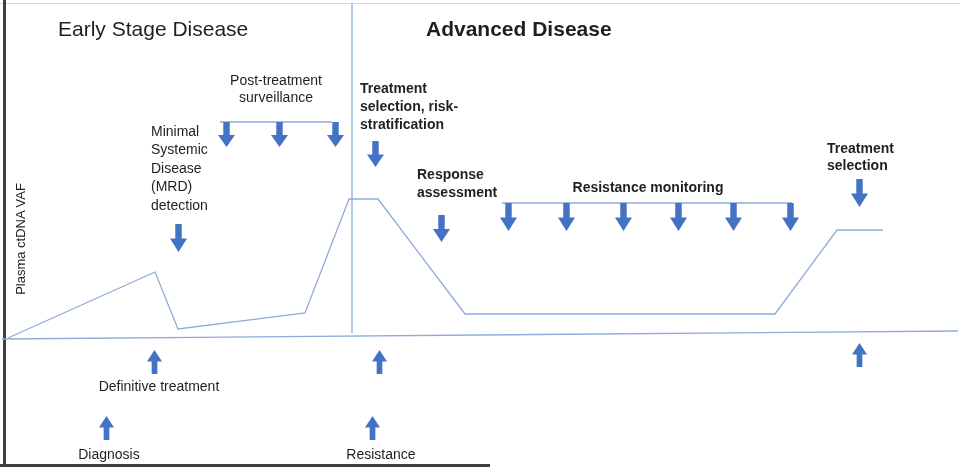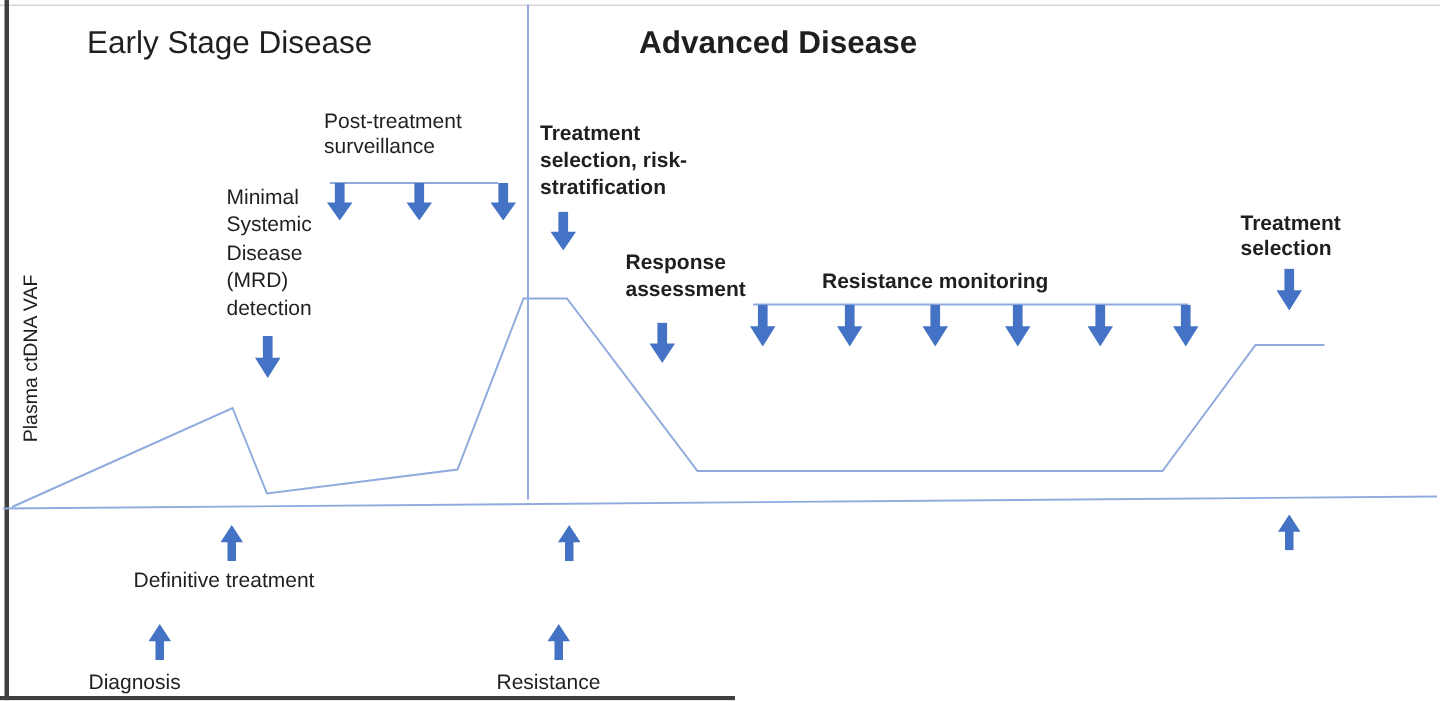--- a/index.html
+++ b/index.html
@@ -2,21 +2,21 @@
 <html><head>
 <meta charset="utf-8">
 <style>
   html,body{margin:0;padding:0;background:#fff;}
   #fig{
     position:relative;width:960px;height:467px;background:#ffffff;
     font-family:"Liberation Sans",sans-serif;color:#1f1f1f;overflow:hidden;
   }
   .lbl{position:absolute;font-size:14px;line-height:17px;white-space:pre-line;}
   .bold{font-weight:bold;}
-  .ctr{}
+  .ctr{text-align:center;}
   .title{font-size:21px;}
   .yaxis{
     position:absolute;left:20px;top:239px;font-size:13px;white-space:nowrap;
     transform:translate(-50%,-50%) rotate(-90deg);
   }
   svg.canvas{position:absolute;left:0;top:0;}
   svg .ln{fill:none;stroke:#8FAADC;stroke-width:1.3;}
   
   .da,.ua{position:absolute;background:#4472C4;}
   .da{width:17px;height:26px;

